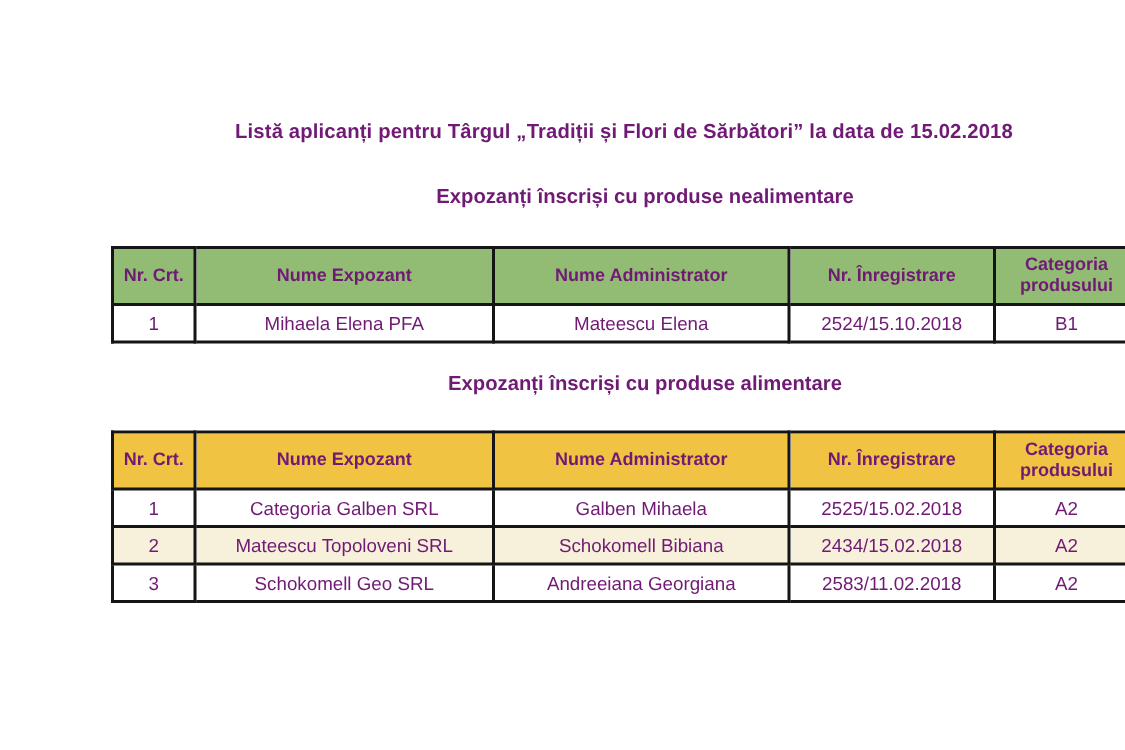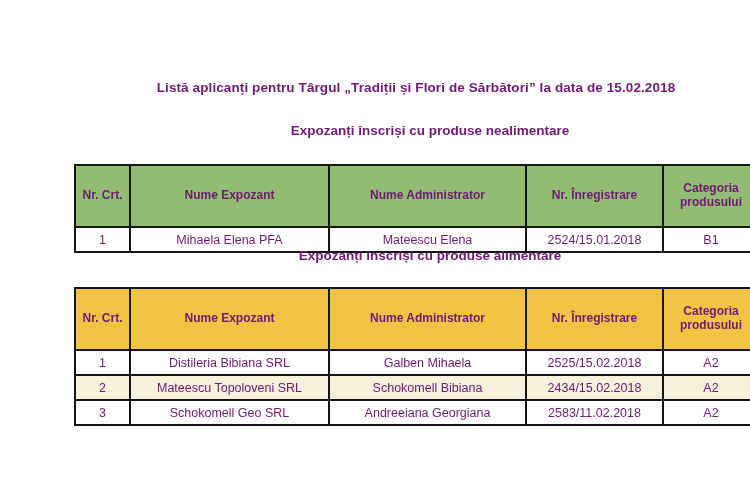--- a/index.html
+++ b/index.html
@@ -35,21 +35,21 @@
   }
   .t1{top:164px;}
   .t2{top:287px;}
   th,td{
     border:2px solid var(--border-color);
     text-align:center;vertical-align:middle;
     overflow:hidden;
   }
   th{
     height:34px;font-size:12px;font-weight:bold;
-    line-height:1.15;padding:13px 3px;
+    line-height:1.15;padding:1px 3px;
   }
   td{
     height:21px;font-size:12.5px;font-weight:normal;
     padding:1px 3px;
   }
   .t1 th{background:var(--header-green);}
   .t2 th{background:var(--header-yellow);}
   .t2 tr.highlight td{background:var(--highlight-cream);}
 </style>
 </head>
@@ -76,21 +76,21 @@
         <th>Nume Administrator</th>
         <th>Nr. Înregistrare</th>
         <th>Categoria produsului</th>
       </tr>
     </thead>
     <tbody>
       <tr>
         <td>1</td>
         <td>Mihaela Elena PFA</td>
         <td>Mateescu Elena</td>
-        <td>2524/15.01.2018</td>
+        <td>2524/15.10.2018</td>
         <td>B1</td>
       </tr>
     </tbody>
   </table>
 
   <div class="subtitle s2">Expozanți înscriși cu produse alimentare</div>
 
   <table class="t t2">
     <colgroup>
       <col style="width:55px">
@@ -104,21 +104,21 @@
         <th>Nr. Crt.</th>
         <th>Nume Expozant</th>
         <th>Nume Administrator</th>
         <th>Nr. Înregistrare</th>
         <th>Categoria produsului</th>
       </tr>
     </thead>
     <tbody>
       <tr>
         <td>1</td>
-        <td>Distileria Bibiana SRL</td>
+        <td>Categoria Galben SRL</td>
         <td>Galben Mihaela</td>
         <td>2525/15.02.2018</td>
         <td>A2</td>
       </tr>
       <tr class="highlight">
         <td>2</td>
         <td>Mateescu Topoloveni SRL</td>
         <td>Schokomell Bibiana</td>
         <td>2434/15.02.2018</td>
         <td>A2</td>

